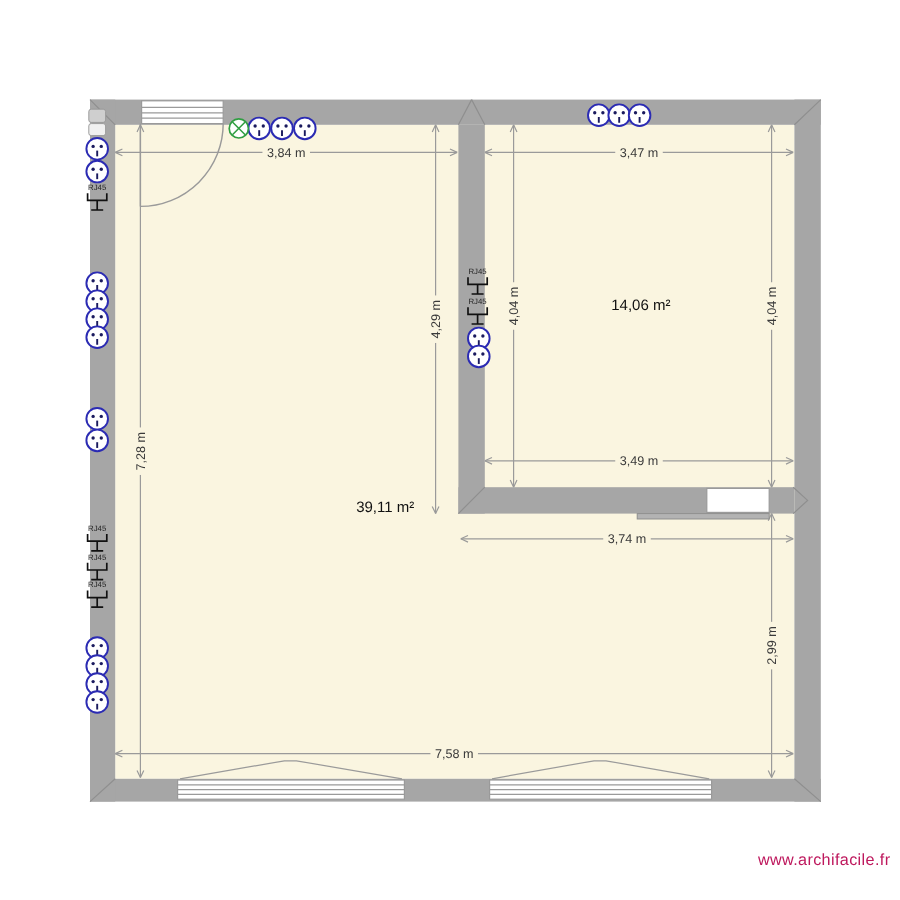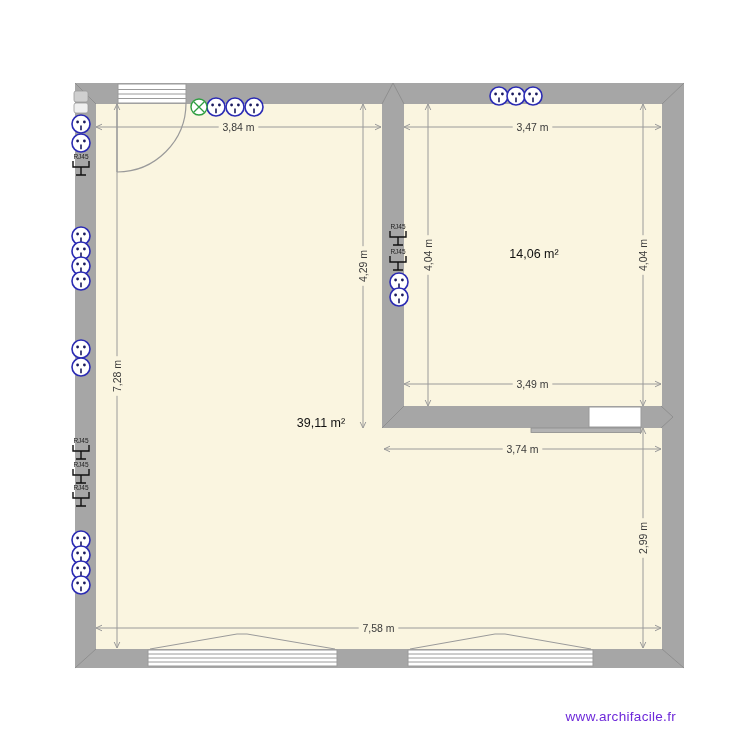--- a/index.html
+++ b/index.html
@@ -1,22 +1,22 @@
 <!DOCTYPE html>
 <html><head>
 <meta charset="utf-8">
 <style>
   html,body{margin:0;padding:0;background:#ffffff;}
-  #stage{position:relative;width:684px;height:750px;background:#ffffff;overflow:hidden;
+  #stage{position:relative;width:750px;height:750px;background:#ffffff;overflow:hidden;
          font-family:"Liberation Sans",sans-serif;}
   #plan{position:absolute;left:0;top:0;}
   #plan text{font-family:"Liberation Sans",sans-serif;font-size:10.5px;fill:#3a3a3a;}
   #plan text.room-label{font-size:12.5px;fill:#111;}
   #plan text.rj45-label{font-size:6.5px;fill:#222;}
-  #watermark{position:absolute;top:709px;right:8px;font-size:13.5px;color:#6d28d9;
+  #watermark{position:absolute;top:709px;right:8px;font-size:13.5px;color:#be185d;
              letter-spacing:0.3px;}
 </style>
 </head>
 <body>
 
 <div id="stage">
   <svg id="plan" width="750" height="750" viewBox="0 0 750 750">
     <defs>
       <g id="sym-outlet">
         <circle cx="0" cy="0" r="9" fill="#ffffff" stroke="#2b2bb3" stroke-width="1.6"></circle>

